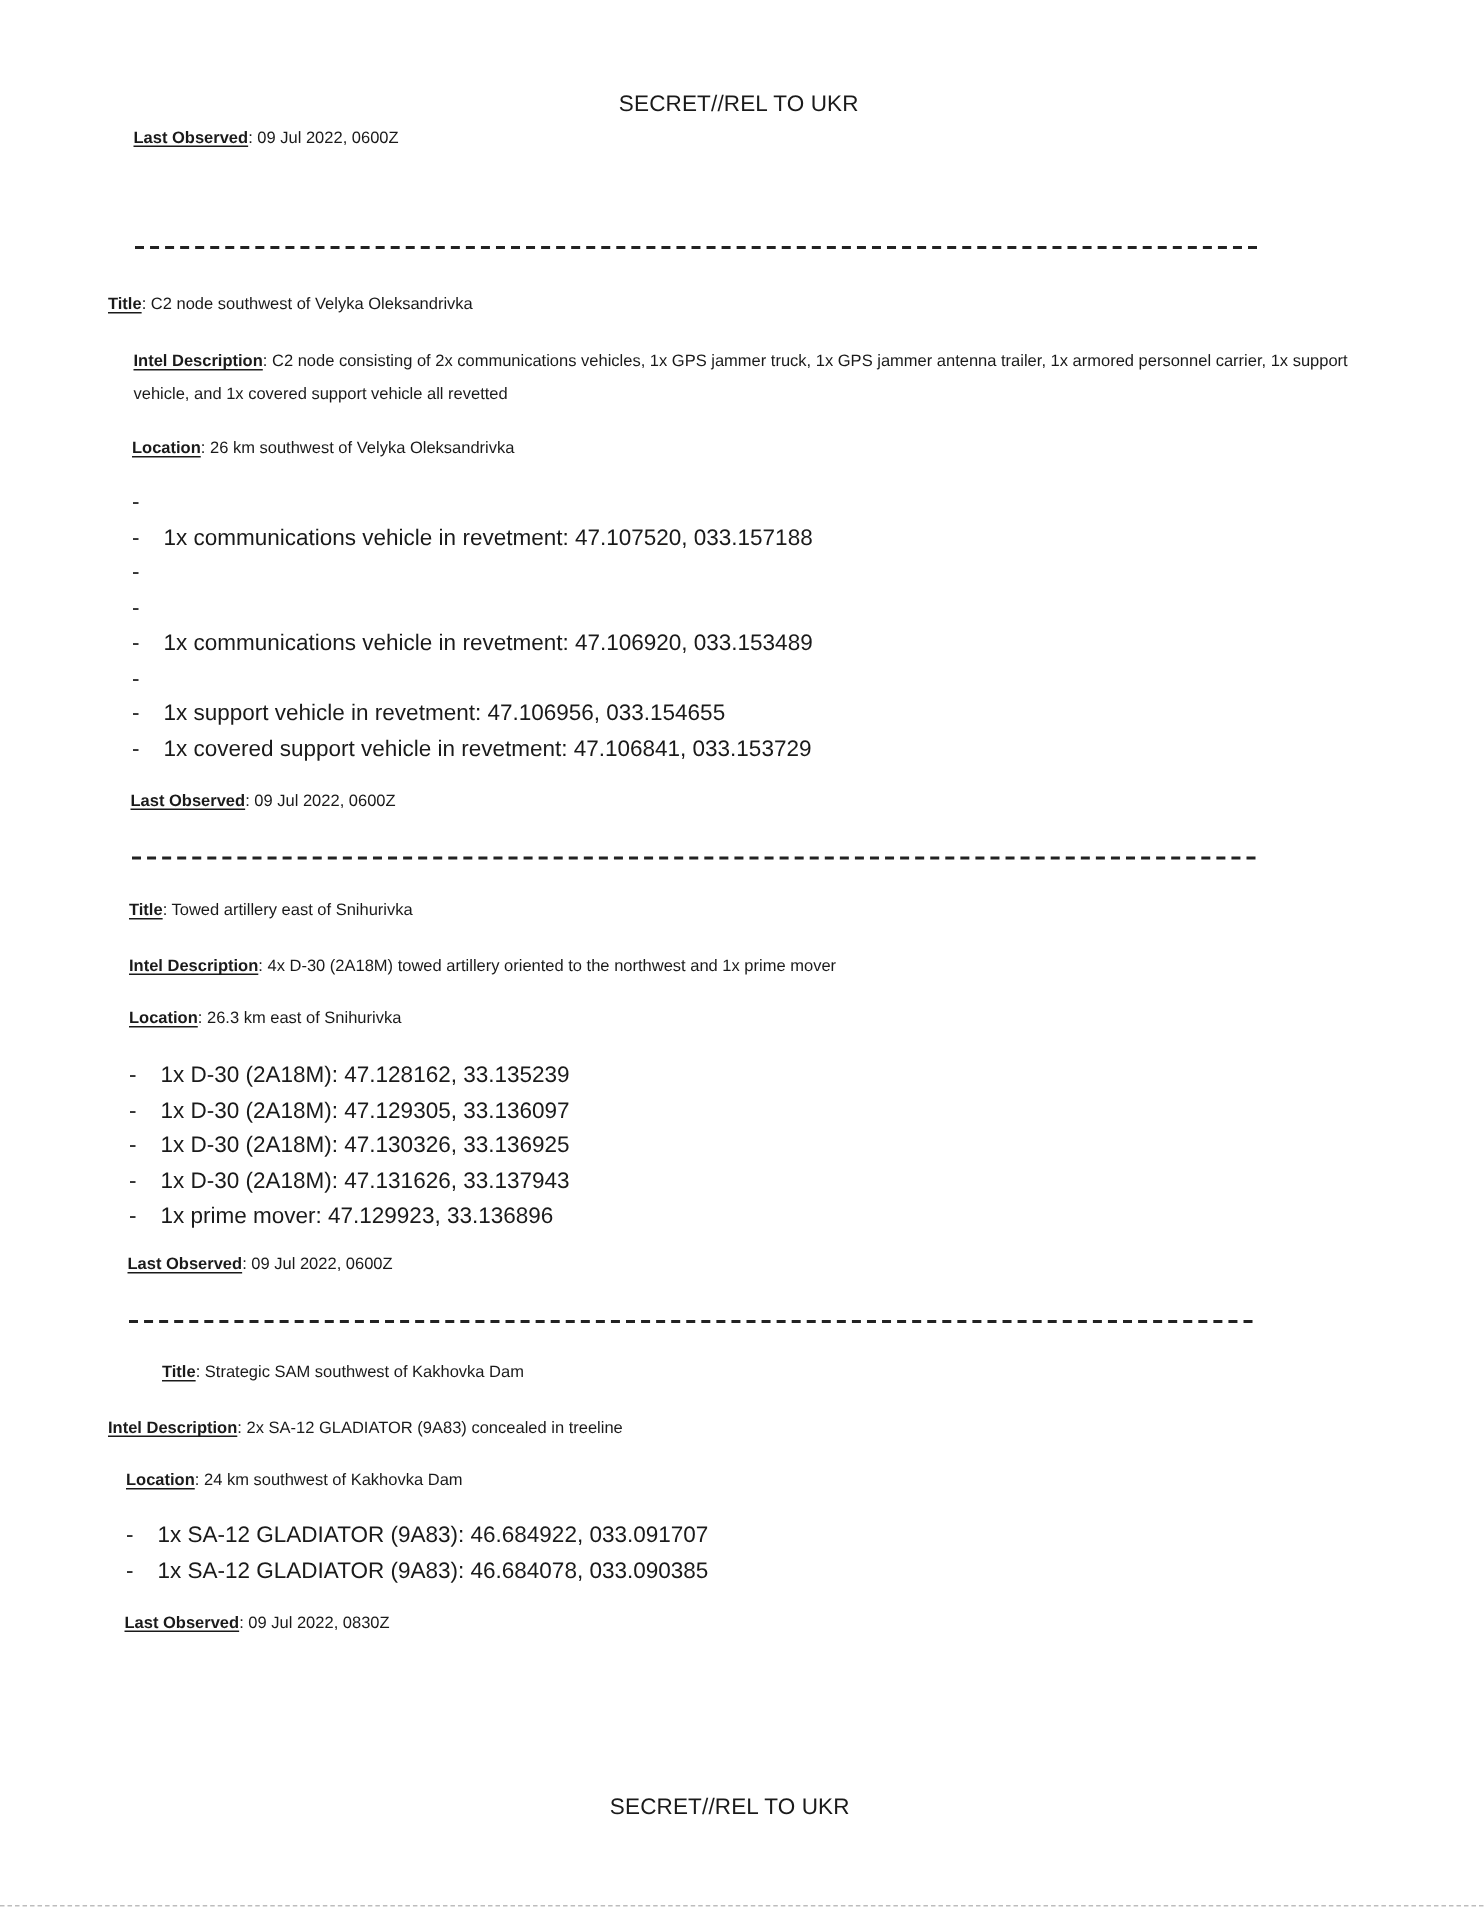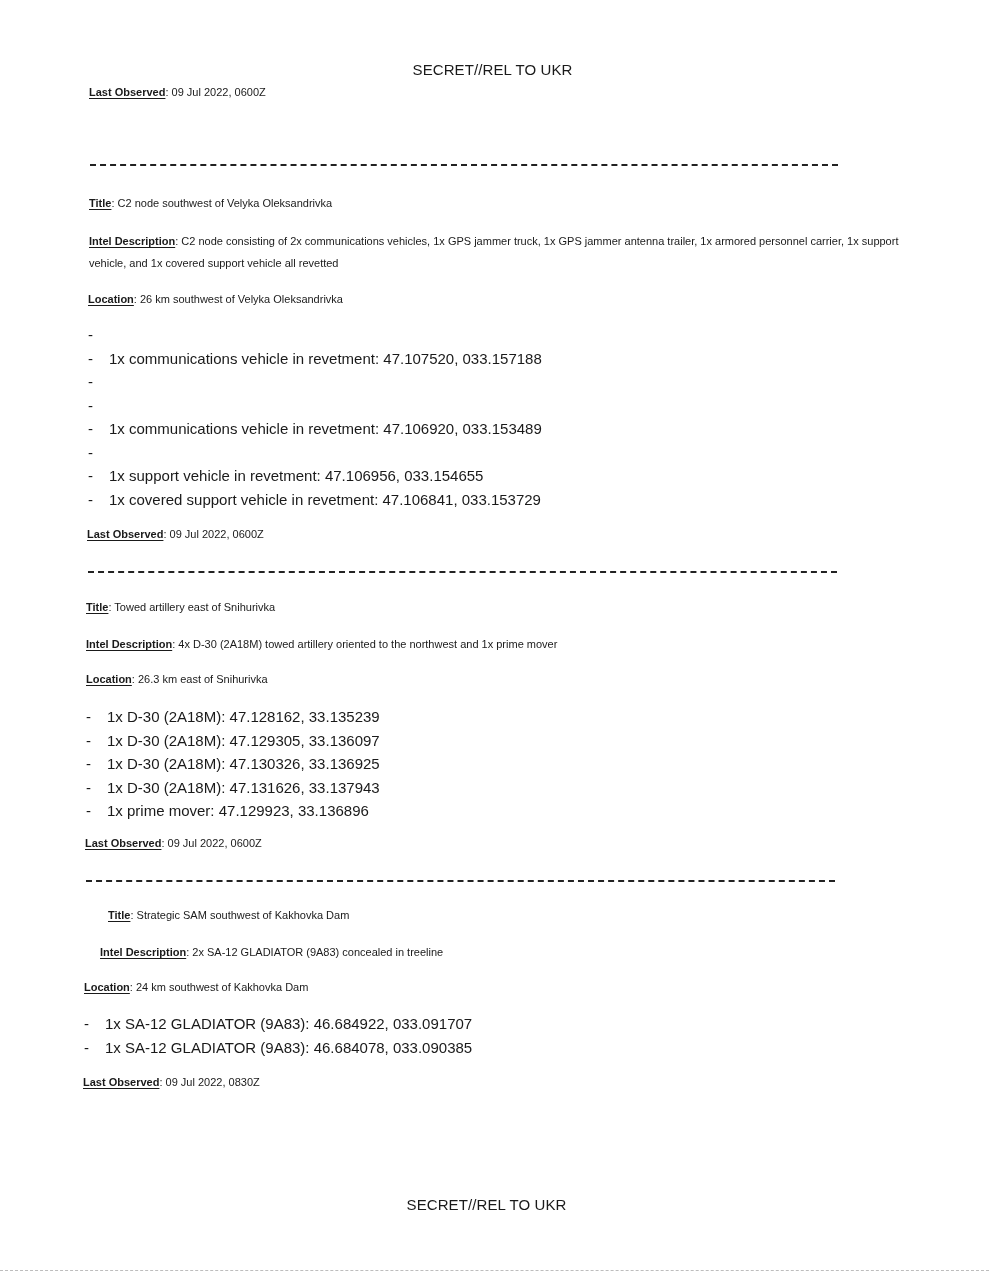--- a/index.html
+++ b/index.html
@@ -40,21 +40,21 @@
 
   <div class="classification cls-top">SECRET//REL TO UKR</div>
 
   <div class="line" style="left:89px; top:83px;">
     <span class="lbl">Last Observed</span><span>: </span><span>09 Jul 2022, 0600Z</span>
   </div>
 
   <div class="divider" style="left:90px; width:748px; top:164px;"></div>
 
   <section>
-    <div class="line" style="left:89px; top:194px;">
+    <div class="line" style="left:72px; top:194px;">
       <span class="lbl">Title</span><span>: </span><span>C2 node southwest of Velyka Oleksandrivka</span>
     </div>
     <div class="line wrap" style="left:89px; top:230px;">
       <span class="lbl">Intel Description</span><span>: </span><span>C2 node consisting of 2x communications vehicles, 1x GPS jammer truck, 1x GPS jammer antenna trailer, 1x armored personnel carrier, 1x support vehicle, and 1x covered support vehicle all revetted</span>
     </div>
     <div class="line" style="left:88px; top:290px;">
       <span class="lbl">Location</span><span>: </span><span>26 km southwest of Velyka Oleksandrivka</span>
     </div>
     <ul class="bullet-list" style="left:88px; top:326px;">
         <li><span class="dash">-</span></li>
@@ -94,21 +94,21 @@
       <span class="lbl">Last Observed</span><span>: </span><span>09 Jul 2022, 0600Z</span>
     </div>
   </section>
 
   <div class="divider" style="left:86px; width:749px; top:880px;"></div>
 
   <section>
     <div class="line" style="left:84px; top:906px;margin-left:24px;">
       <span class="lbl">Title</span><span>: </span><span>Strategic SAM southwest of Kakhovka Dam</span>
     </div>
-    <div class="line" style="left:100px; top:943px;">
+    <div class="line" style="left:72px; top:943px;">
       <span class="lbl">Intel Description</span><span>: </span><span>2x SA-12 GLADIATOR (9A83) concealed in treeline</span>
     </div>
     <div class="line" style="left:84px; top:978px;">
       <span class="lbl">Location</span><span>: </span><span>24 km southwest of Kakhovka Dam</span>
     </div>
     <ul class="bullet-list" style="left:84px; top:1015px;">
         <li><span class="dash">-</span><span>1x SA-12 GLADIATOR (9A83): 46.684922, 033.091707</span></li>
         <li><span class="dash">-</span><span>1x SA-12 GLADIATOR (9A83): 46.684078, 033.090385</span></li>
       </ul>
     <div class="line" style="left:83px; top:1073px;">

